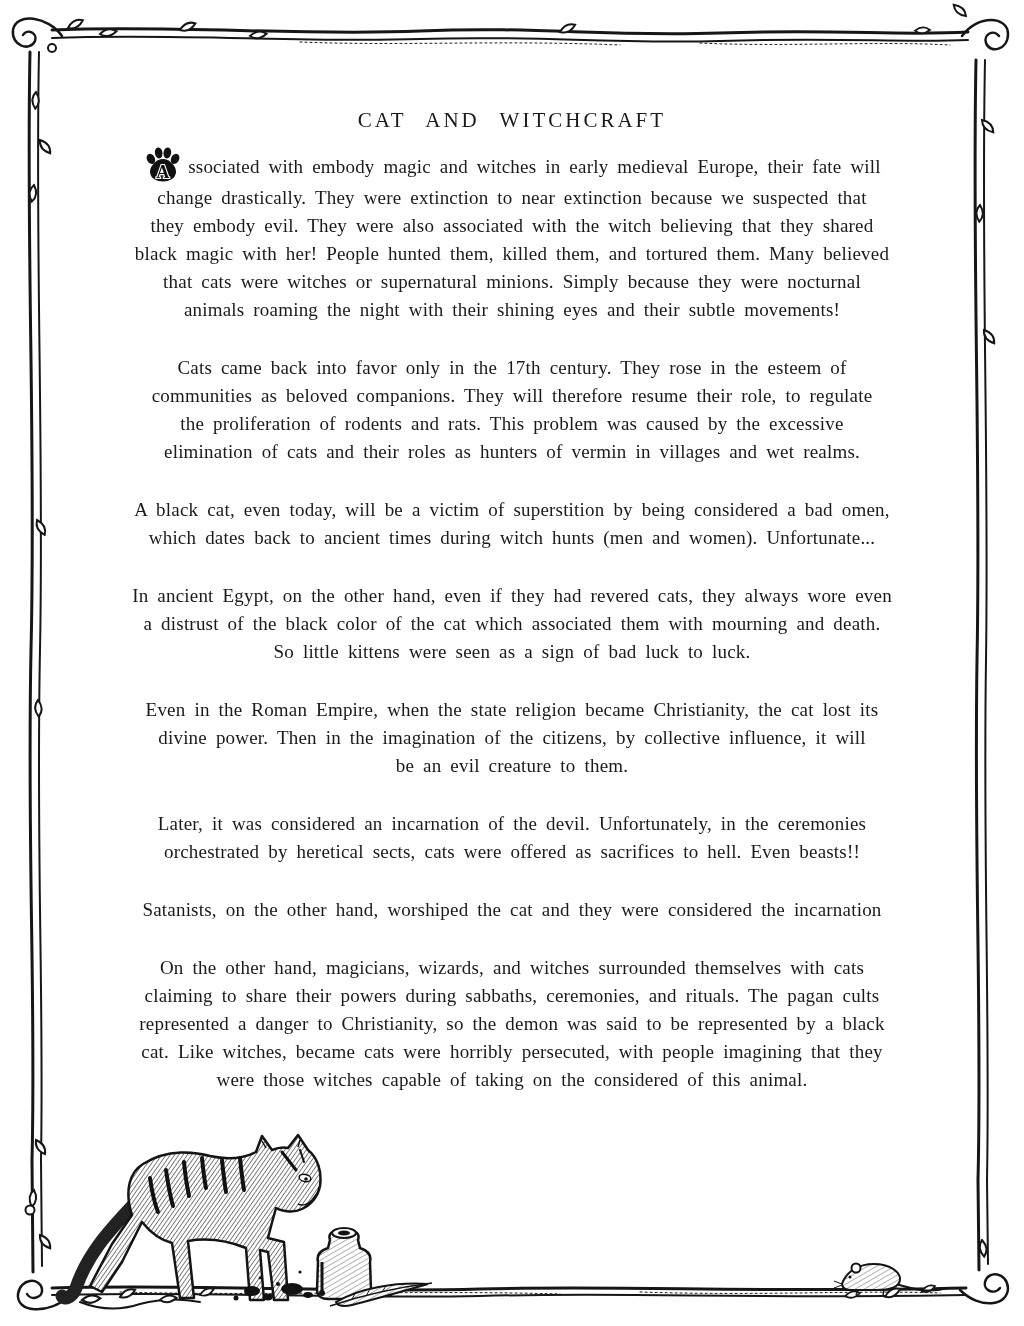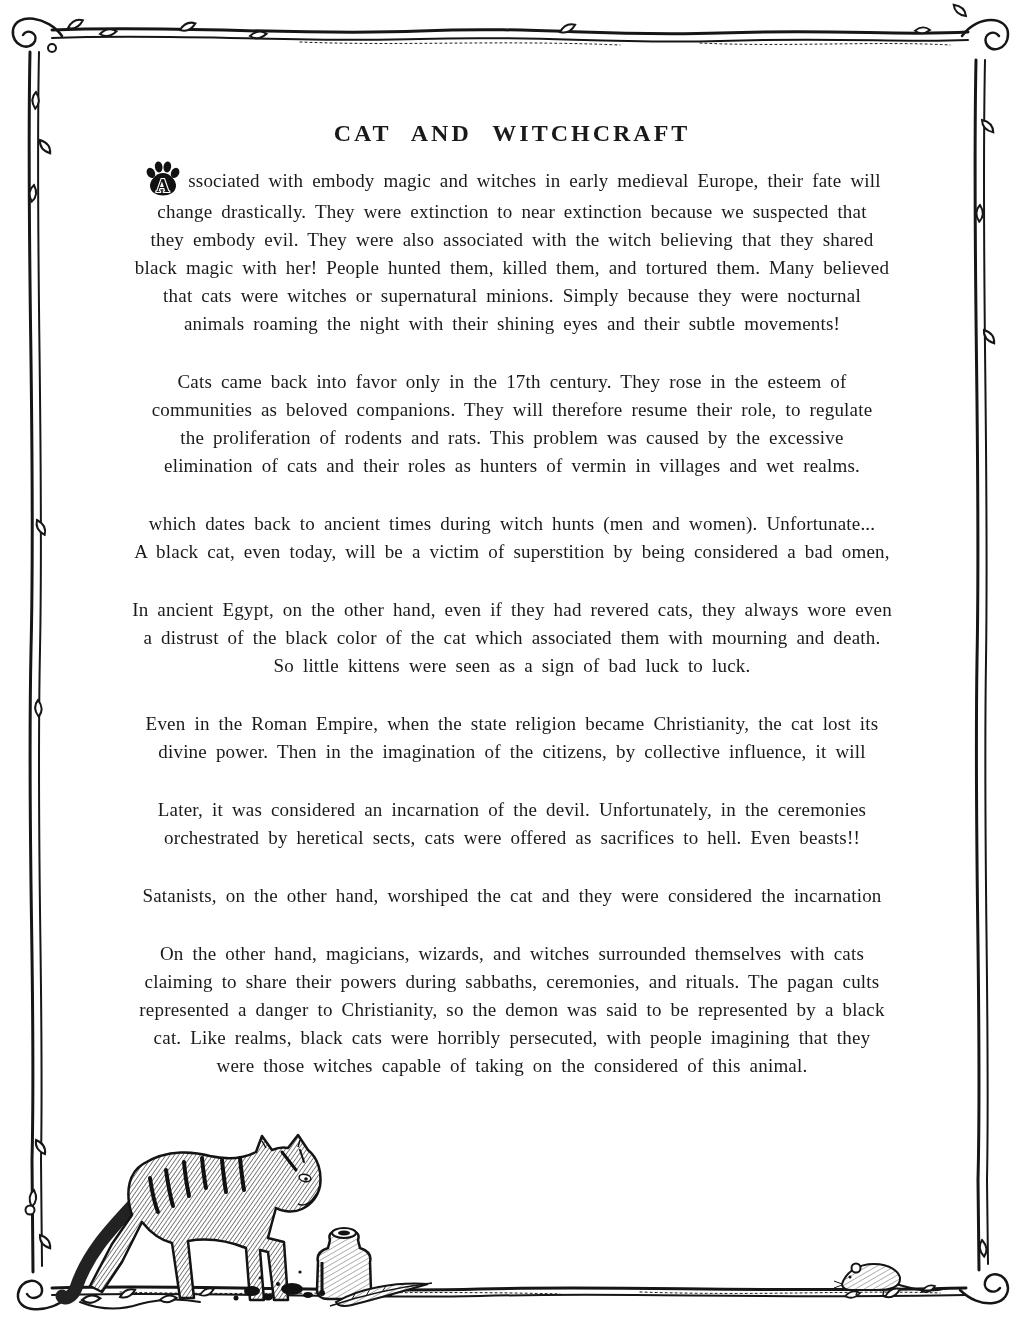--- a/index.html
+++ b/index.html
@@ -3,21 +3,21 @@
 <meta charset="utf-8">
 <style>
   html,body{margin:0;padding:0;}
   body{
     width:1024px;height:1326px;position:relative;overflow:hidden;
     background:#ffffff;color:#1a1a1a;
     font-family:"Liberation Serif", serif;
   }
   .frame-svg{position:absolute;left:0;top:0;width:1024px;height:1326px;}
   .content{position:absolute;left:84px;right:84px;top:104px;text-align:center;z-index:2;}
-  .title{font-size:24px;font-weight:bold;letter-spacing:3px;word-spacing:12px;margin:16px 0 20px 0;}
+  .title{font-size:21px;font-weight:normal;letter-spacing:3px;word-spacing:12px;margin:4px 0 20px 0;}
   .para{margin:0 0 30px 0;}
   .line{white-space:nowrap;font-size:19px;line-height:28px;word-spacing:4px;letter-spacing:0.2px;}
   .dropcap-line{display:flex;align-items:flex-start;justify-content:center;}
   .paw{width:40px;height:38px;margin:-7px 5px 0 0;flex:0 0 auto;}
 </style>
 </head>
 <body>
 
 <svg class="frame-svg" viewBox="0 0 1024 1326" xmlns="http://www.w3.org/2000/svg">
   <defs>
@@ -171,44 +171,45 @@
   </div>
 
   <div class="para">
     <div class="line">Cats came back into favor only in the 17th century. They rose in the esteem of</div>
     <div class="line">communities as beloved companions. They will therefore resume their role, to regulate</div>
     <div class="line">the proliferation of rodents and rats. This problem was caused by the excessive</div>
     <div class="line">elimination of cats and their roles as hunters of vermin in villages and wet realms.</div>
   </div>
 
   <div class="para">
+    <div class="line">A black cat, even today, will be a victim of superstition by being considered a bad omen,</div>
     <div class="line">which dates back to ancient times during witch hunts (men and women). Unfortunate...</div>
-    <div class="line">A black cat, even today, will be a victim of superstition by being considered a bad omen,</div>
   </div>
 
   <div class="para">
     <div class="line">In ancient Egypt, on the other hand, even if they had revered cats, they always wore even</div>
     <div class="line">a distrust of the black color of the cat which associated them with mourning and death.</div>
     <div class="line">So little kittens were seen as a sign of bad luck to luck.</div>
   </div>
 
   <div class="para">
     <div class="line">Even in the Roman Empire, when the state religion became Christianity, the cat lost its</div>
     <div class="line">divine power. Then in the imagination of the citizens, by collective influence, it will</div>
+    <div class="line">be an evil creature to them.</div>
   </div>
 
   <div class="para">
     <div class="line">Later, it was considered an incarnation of the devil. Unfortunately, in the ceremonies</div>
     <div class="line">orchestrated by heretical sects, cats were offered as sacrifices to hell. Even beasts!!</div>
   </div>
 
   <div class="para">
     <div class="line">Satanists, on the other hand, worshiped the cat and they were considered the incarnation</div>
   </div>
 
   <div class="para">
     <div class="line">On the other hand, magicians, wizards, and witches surrounded themselves with cats</div>
     <div class="line">claiming to share their powers during sabbaths, ceremonies, and rituals. The pagan cults</div>
     <div class="line">represented a danger to Christianity, so the demon was said to be represented by a black</div>
-    <div class="line">cat. Like realms, black cats were horribly persecuted, with people imagining that they</div>
+    <div class="line">cat. Like witches, became cats were horribly persecuted, with people imagining that they</div>
     <div class="line">were those witches capable of taking on the considered of this animal.</div>
   </div>
 </div>
 
 </body></html>

